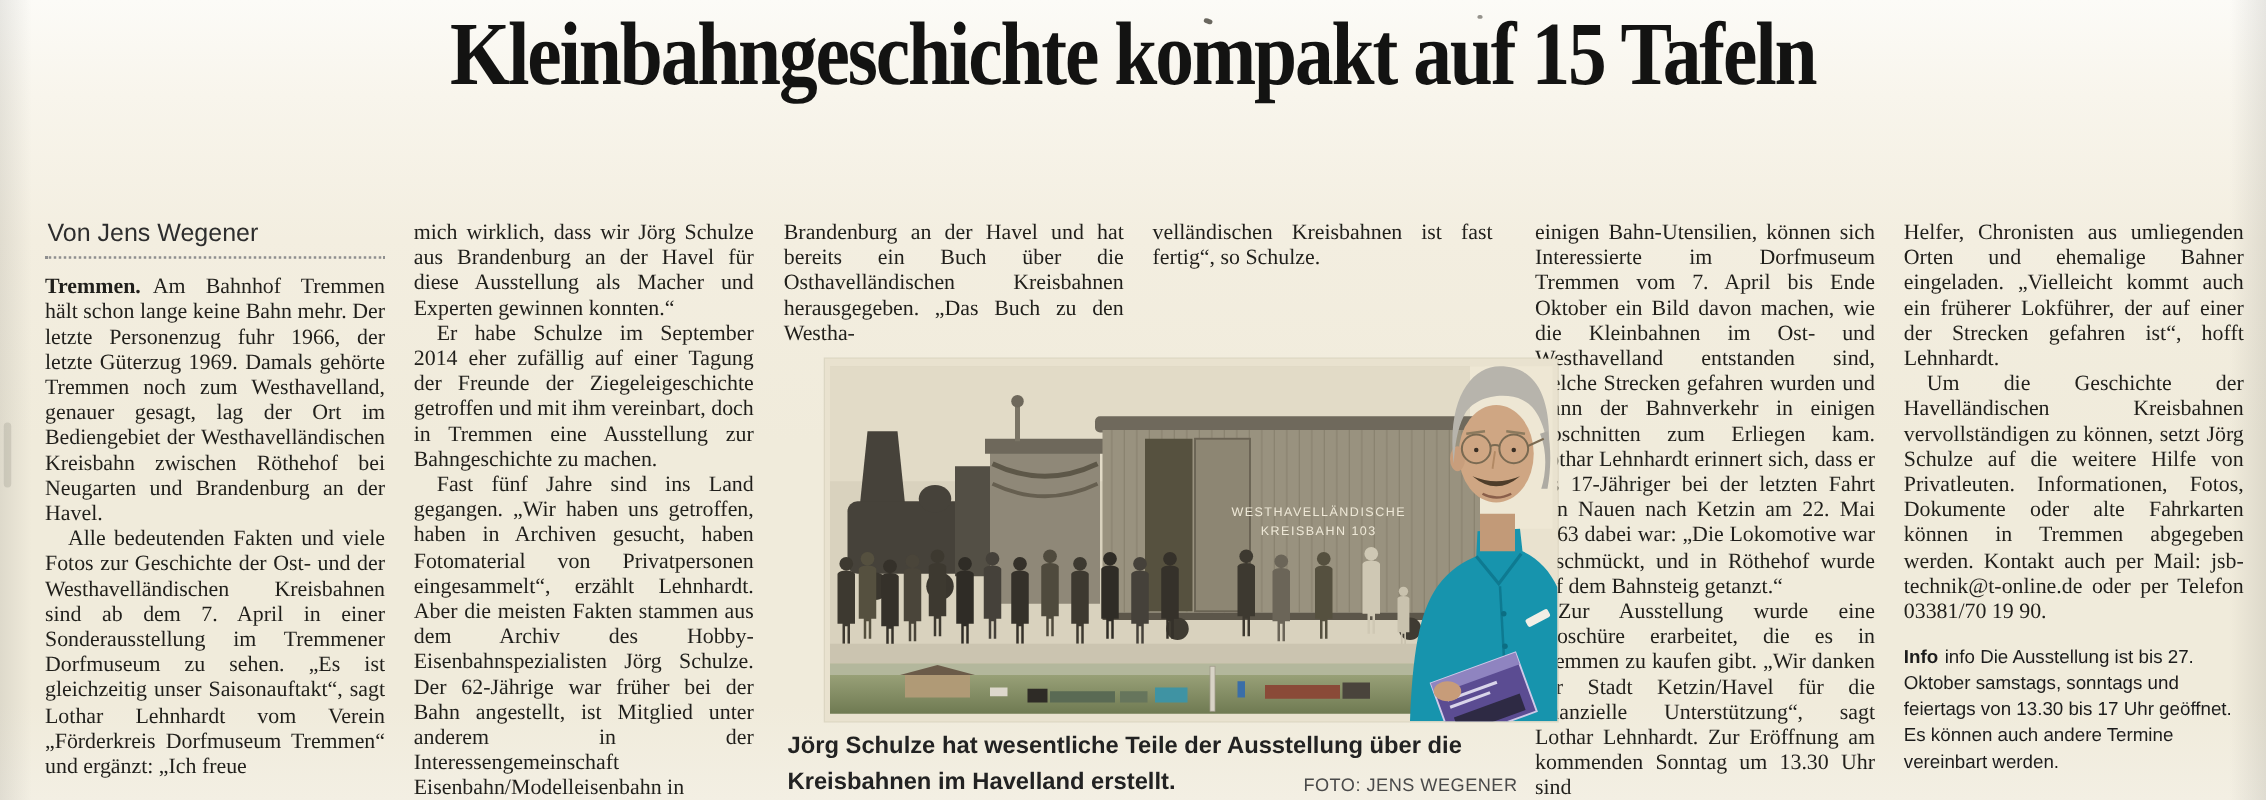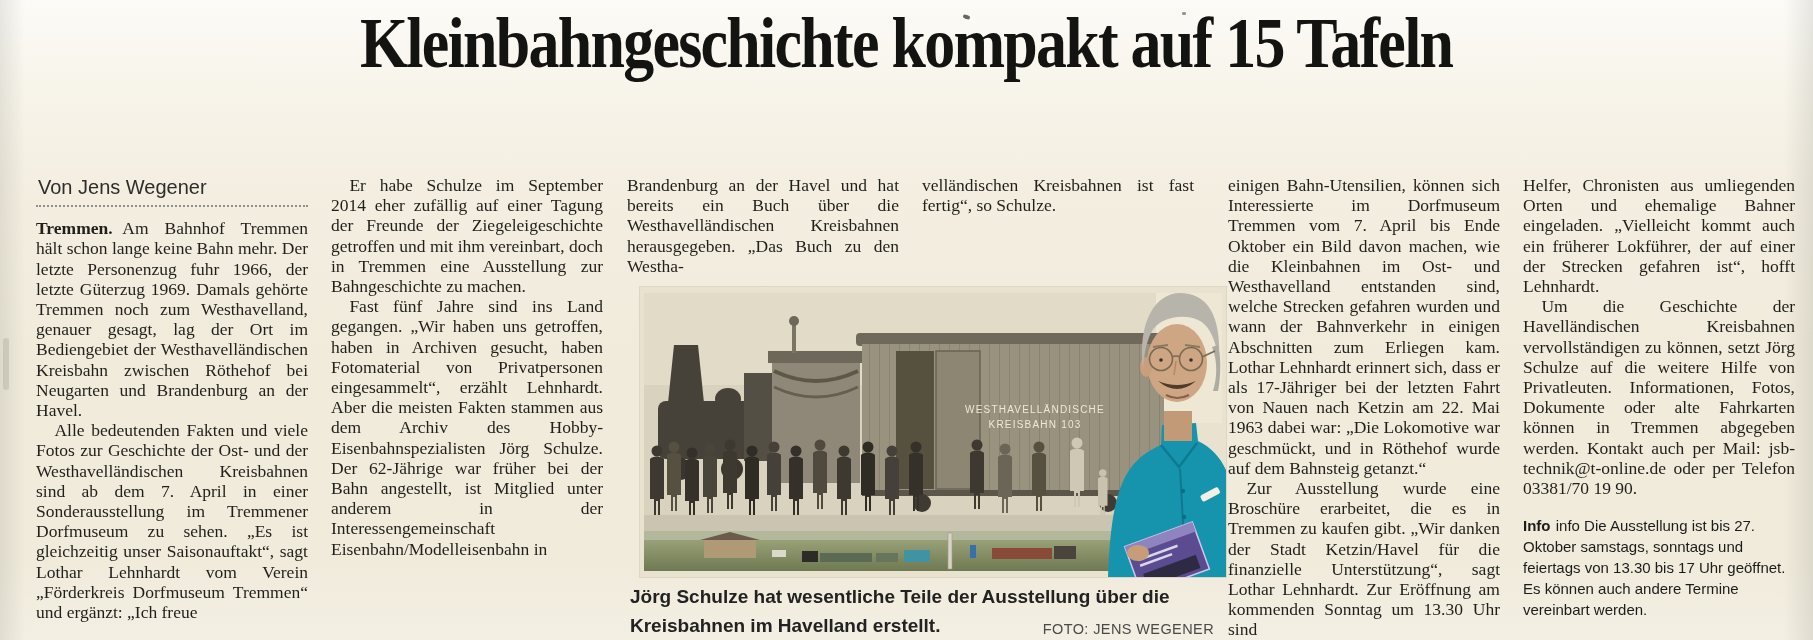--- a/index.html
+++ b/index.html
@@ -21,21 +21,21 @@
   .para{margin:0;hyphens:auto;}
   .para.indent{text-indent:1.05em;}
   .lead{font-weight:700;margin-right:.55em;}
   .byline{font-family:"Liberation Sans",sans-serif;font-size:20px;color:#2d2d2d;
     padding:2px 0 8px 2px;border-bottom:2px dotted #8f8f8f;margin-bottom:11px;}
   
   .info{margin-top:17px;font-family:"Liberation Sans",sans-serif;font-size:15px;line-height:21px;
     color:#1c1c1c;text-align:left;}
   .info b{font-weight:700;margin-right:.35em;}
   
-  .photo{position:absolute;left:640px;top:287px;width:586px;height:290px;background:#e9e2cf;
+  .photo{position:absolute;left:660px;top:287px;width:586px;height:290px;background:#e9e2cf;
     box-shadow:0 0 0 1px rgba(160,150,120,.25);}
   .photo svg{display:block;width:586px;height:290px;}
   .stencil{font-family:"Liberation Sans",sans-serif;font-size:10px;letter-spacing:1.2px;fill:#eee8d7;}
   
   .caption-wrap{position:absolute;left:630px;top:582px;width:586px;height:58px;}
   .caption{margin:0;font-family:"Liberation Sans",sans-serif;font-weight:700;font-size:19px;
     line-height:29px;color:#222;}
   .credit{position:absolute;right:2px;bottom:3px;font-family:"Liberation Sans",sans-serif;
     font-weight:400;font-size:14.5px;letter-spacing:.4px;color:#4a4a4a;margin-top:36px;}
   
@@ -53,26 +53,27 @@
     <span>Kleinbahngeschichte kompakt auf 15 Tafeln</span>
   </div>
 
   <div class="col c1">
     <div class="byline">Von Jens Wegener</div>
     <p class="para"><b class="lead">Tremmen.</b><span>Am Bahnhof Tremmen hält schon lange keine Bahn mehr. Der letzte Personenzug fuhr 1966, der letzte Güterzug 1969. Damals gehörte Tremmen noch zum Westhavelland, genauer gesagt, lag der Ort im Bediengebiet der Westhavelländischen Kreisbahn zwischen Röthehof bei Neugarten und Brandenburg an der Havel.</span></p>
     <p class="para indent">Alle bedeutenden Fakten und viele Fotos zur Geschichte der Ost- und der Westhavelländischen Kreisbahnen sind ab dem 7. April in einer Sonderausstellung im Tremmener Dorfmuseum zu sehen. „Es ist gleichzeitig unser Saisonauftakt“, sagt Lothar Lehnhardt vom Verein „Förderkreis Dorfmuseum Tremmen“ und ergänzt: „Ich freue</p>
   </div>
 
   <div class="col c2">
+    <p class="para">mich wirklich, dass wir Jörg Schulze aus Brandenburg an der Havel für diese Ausstellung als Macher und Experten gewinnen konnten.“</p>
     <p class="para indent">Er habe Schulze im September 2014 eher zufällig auf einer Tagung der Freunde der Ziegeleigeschichte getroffen und mit ihm vereinbart, doch in Tremmen eine Ausstellung zur Bahngeschichte zu machen.</p>
     <p class="para indent">Fast fünf Jahre sind ins Land gegangen. „Wir haben uns getroffen, haben in Archiven gesucht, haben Fotomaterial von Privatpersonen eingesammelt“, erzählt Lehnhardt. Aber die meisten Fakten stammen aus dem Archiv des Hobby-Eisenbahnspezialisten Jörg Schulze. Der 62-Jährige war früher bei der Bahn angestellt, ist Mitglied unter anderem in der Interessengemeinschaft Eisenbahn/Modelleisenbahn in</p>
   </div>
 
   <div class="col c3">
-    <p class="para">Brandenburg an der Havel und hat bereits ein Buch über die Westhavelländischen Kreisbahnen herausgegeben. „Das Buch zu den Westha-</p>
+    <p class="para">Brandenburg an der Havel und hat bereits ein Buch über die Osthavelländischen Kreisbahnen herausgegeben. „Das Buch zu den Westha-</p>
   </div>
 
   <div class="col c4">
     <p class="para">velländischen Kreisbahnen ist fast fertig“, so Schulze.</p>
   </div>
 
   <div class="col c5">
     <p class="para">einigen Bahn-Utensilien, können sich Interessierte im Dorfmuseum Tremmen vom 7. April bis Ende Oktober ein Bild davon machen, wie die Kleinbahnen im Ost- und Westhavelland entstanden sind, welche Strecken gefahren wurden und wann der Bahnverkehr in einigen Abschnitten zum Erliegen kam. Lothar Lehnhardt erinnert sich, dass er als 17-Jähriger bei der letzten Fahrt von Nauen nach Ketzin am 22. Mai 1963 dabei war: „Die Lokomotive war geschmückt, und in Röthehof wurde auf dem Bahnsteig getanzt.“</p>
     <p class="para indent">Zur Ausstellung wurde eine Broschüre erarbeitet, die es in Tremmen zu kaufen gibt. „Wir danken der Stadt Ketzin/Havel für die finanzielle Unterstützung“, sagt Lothar Lehnhardt. Zur Eröffnung am kommenden Sonntag um 13.30 Uhr sind</p>
   </div>

